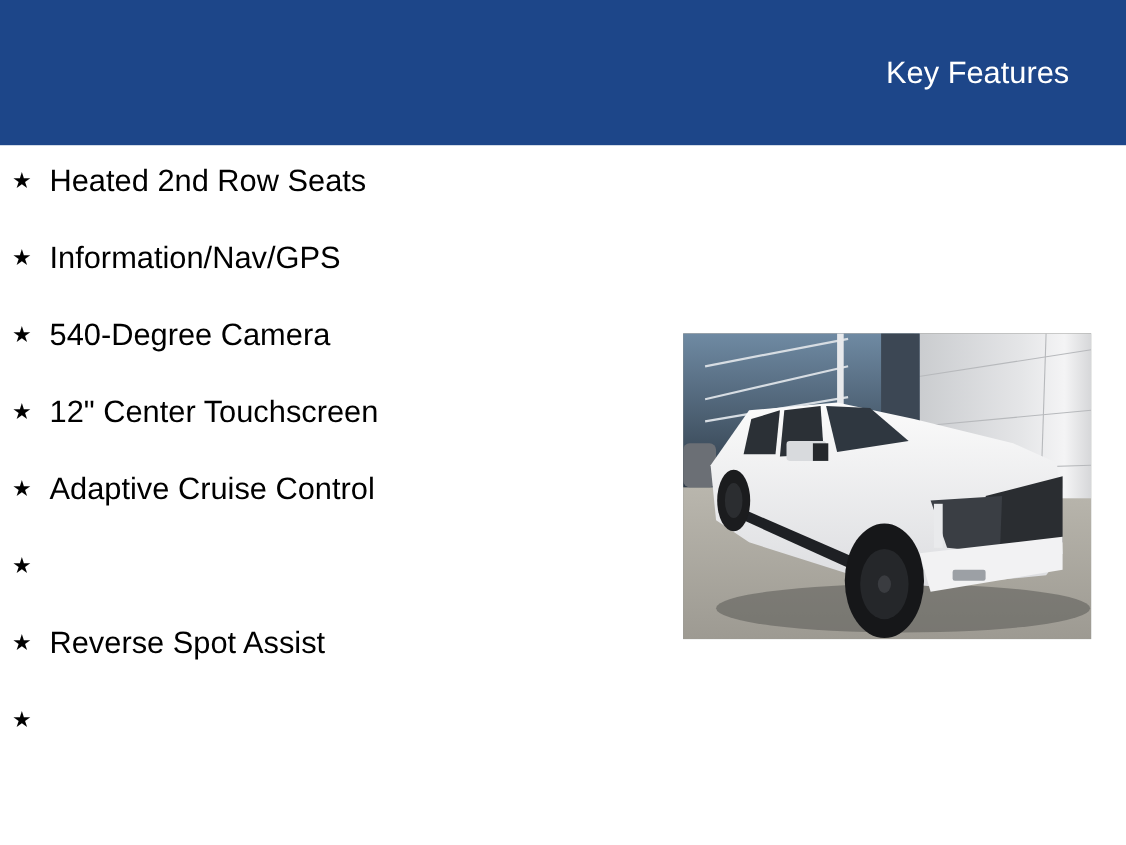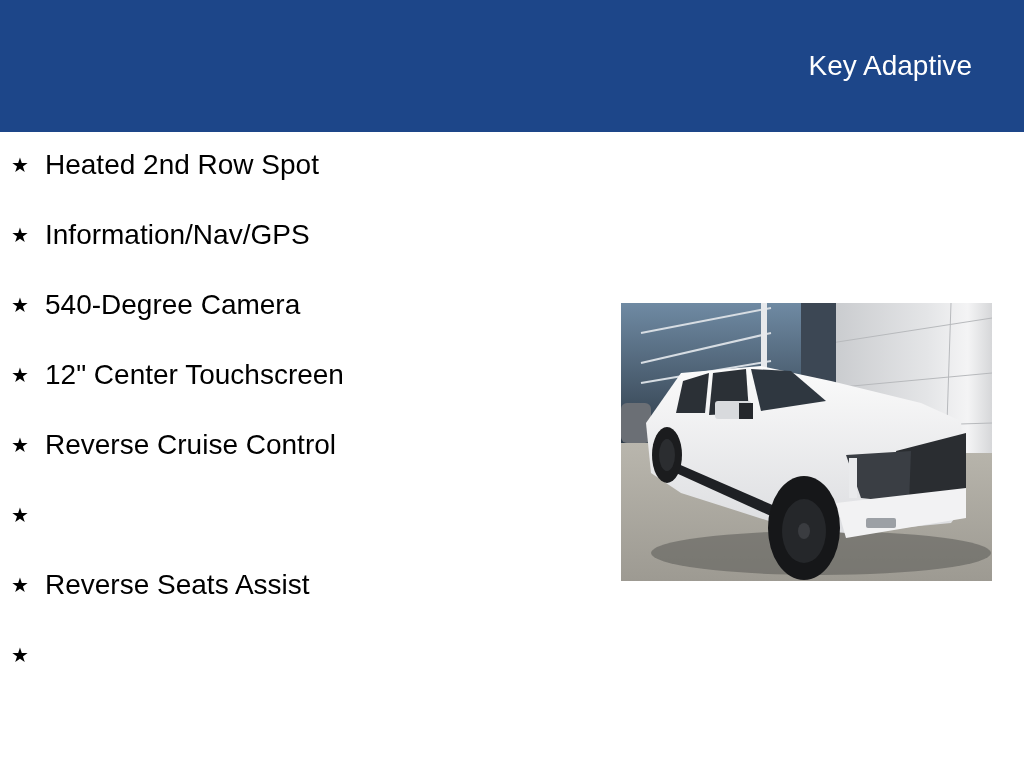--- a/index.html
+++ b/index.html
@@ -66,50 +66,50 @@
       width: 371px;
       height: 278px;
       overflow: hidden;
       background: #8d8f8c;
     }
   </style>
 </head>
 <body>
 
 <div class="header">
-  <div class="header-title">Key Adaptive</div>
+  <div class="header-title">Key Features</div>
 </div>
 
 <ul class="features">
   <li class="feature">
     <span class="star">★</span>
-    <span class="feature-text">Heated 2nd Row Spot</span>
+    <span class="feature-text">Heated 2nd Row Seats</span>
   </li>
   <li class="feature">
     <span class="star">★</span>
     <span class="feature-text">Information/Nav/GPS</span>
   </li>
   <li class="feature">
     <span class="star">★</span>
     <span class="feature-text">540-Degree Camera</span>
   </li>
   <li class="feature">
     <span class="star">★</span>
     <span class="feature-text">12" Center Touchscreen</span>
   </li>
   <li class="feature">
     <span class="star">★</span>
-    <span class="feature-text">Reverse Cruise Control</span>
+    <span class="feature-text">Adaptive Cruise Control</span>
   </li>
   <li class="feature">
     <span class="star">★</span>
   </li>
   <li class="feature">
     <span class="star">★</span>
-    <span class="feature-text">Reverse Seats Assist</span>
+    <span class="feature-text">Reverse Spot Assist</span>
   </li>
   <li class="feature multi">
     <span class="star">★</span>
   </li>
 </ul>
 
 <div class="photo">
   <svg width="371" height="278" viewBox="0 0 371 278" xmlns="http://www.w3.org/2000/svg">
     <defs>
       <linearGradient id="wall" x1="0" y1="0" x2="1" y2="0">

